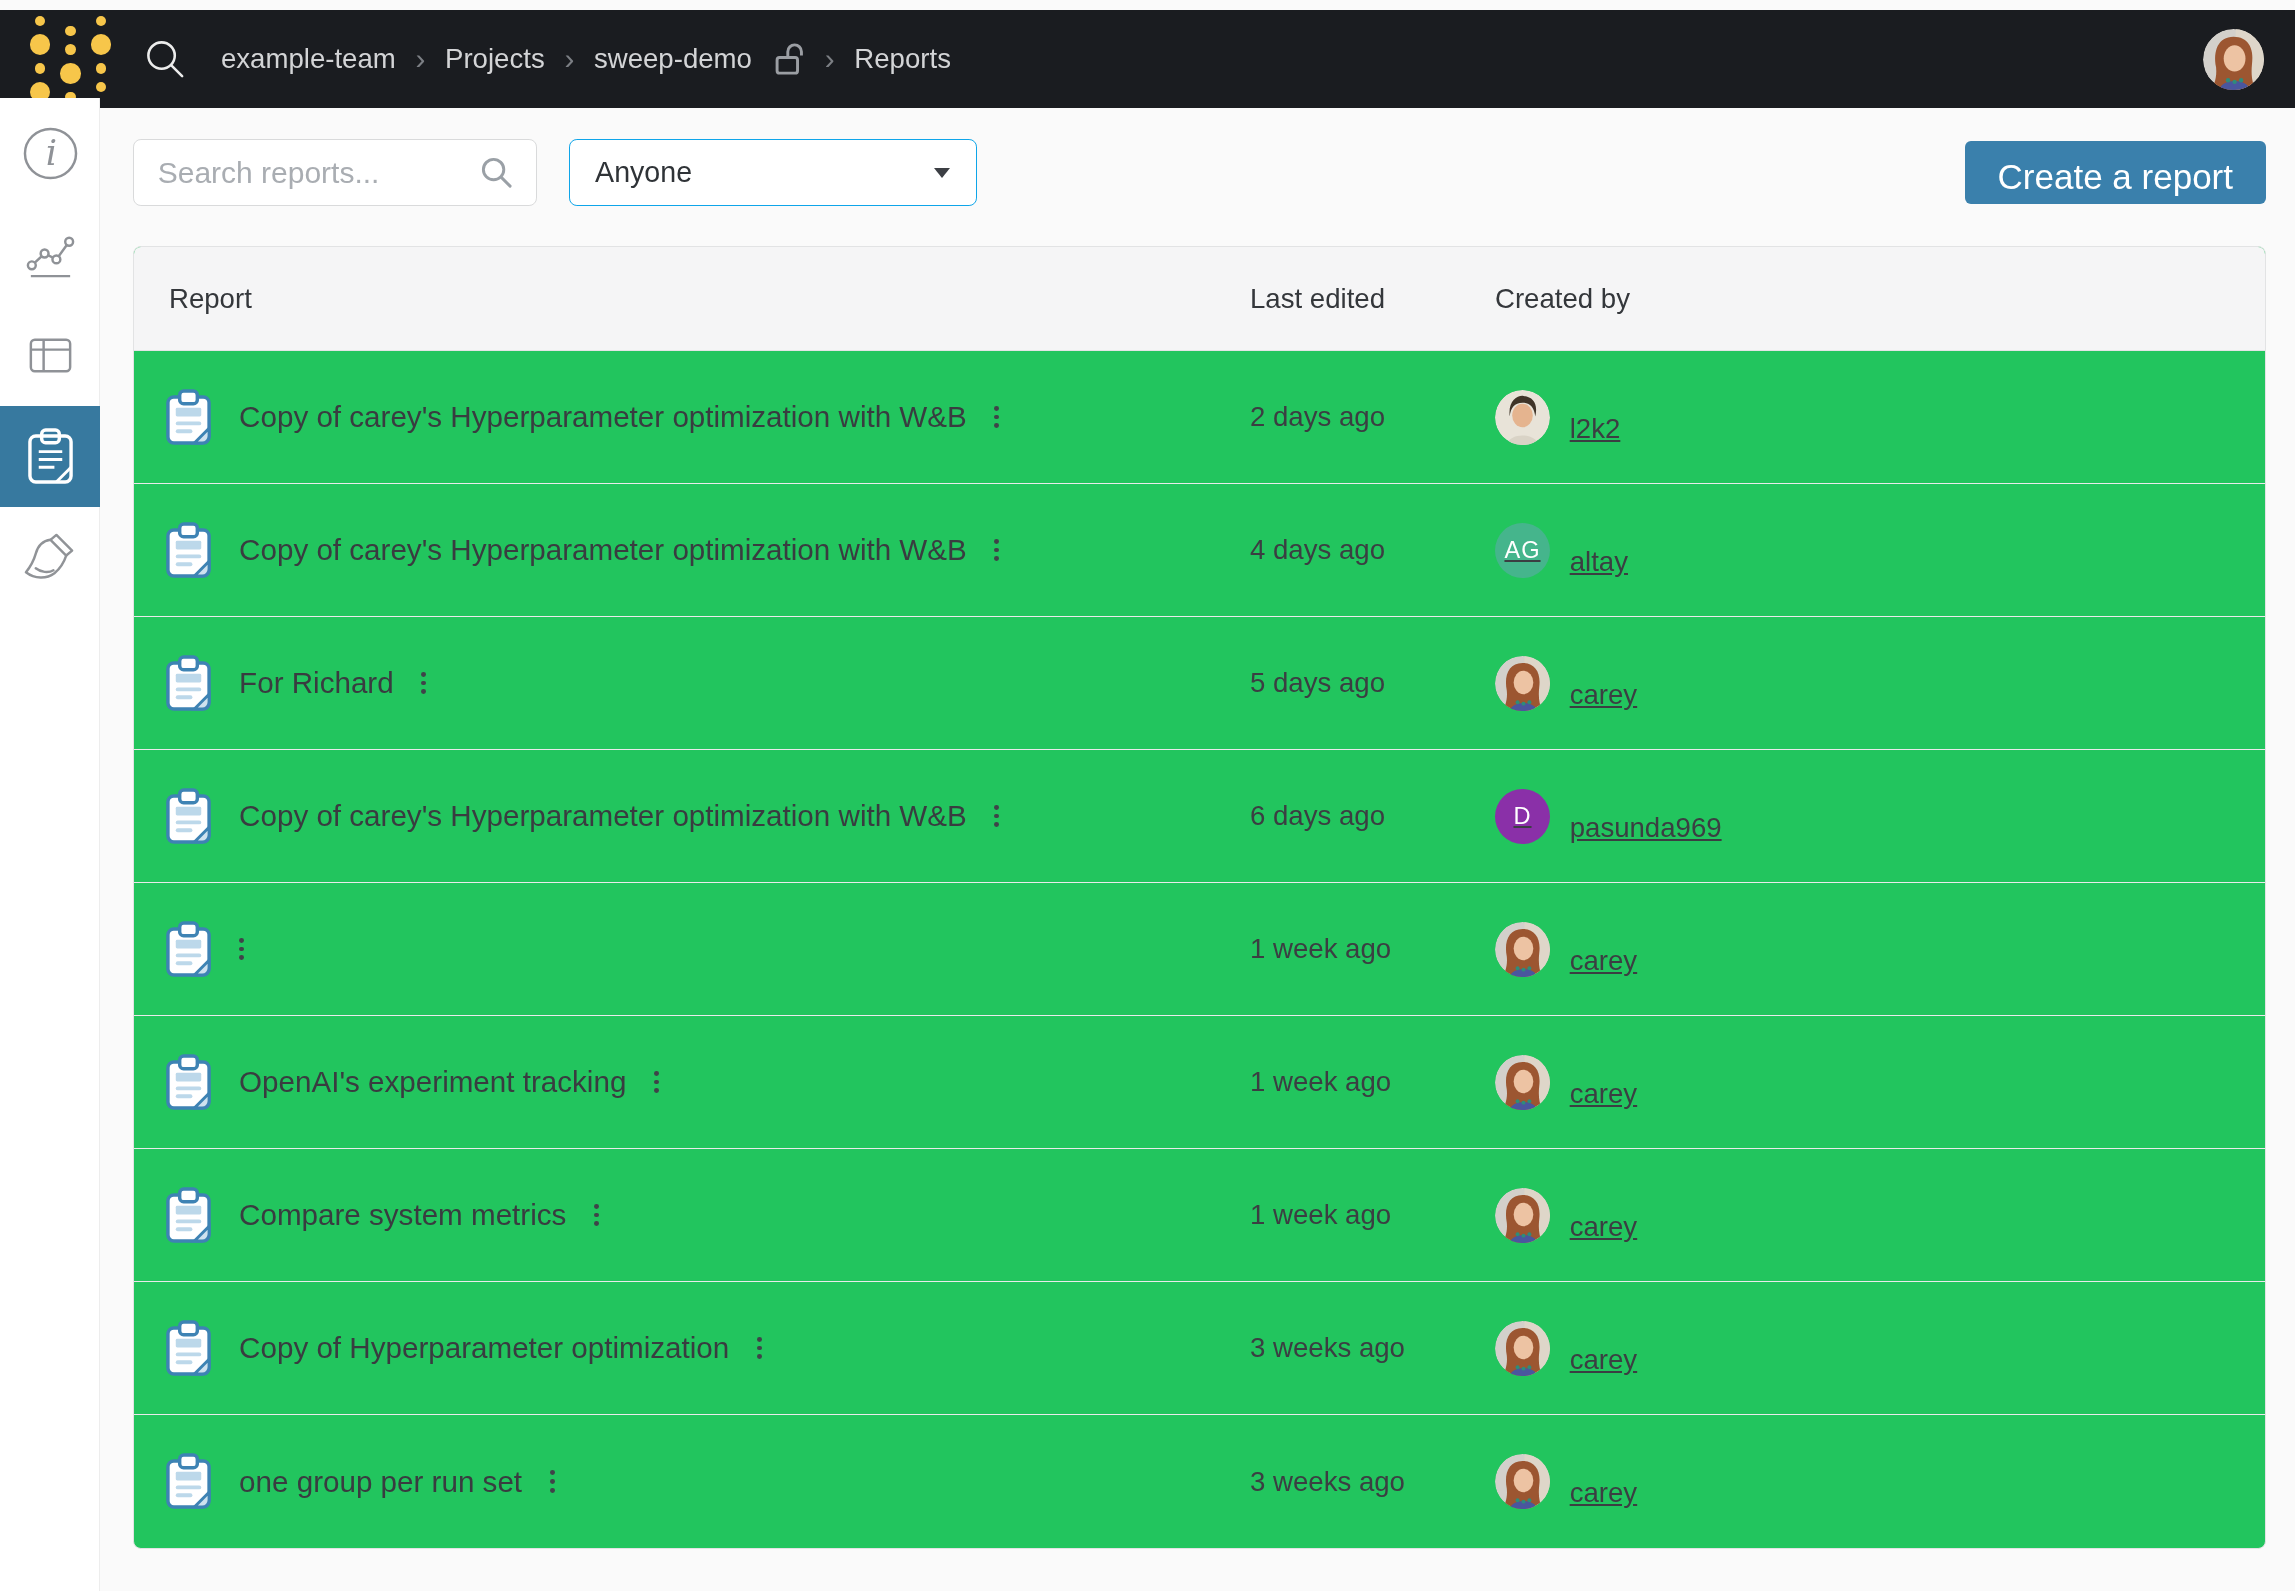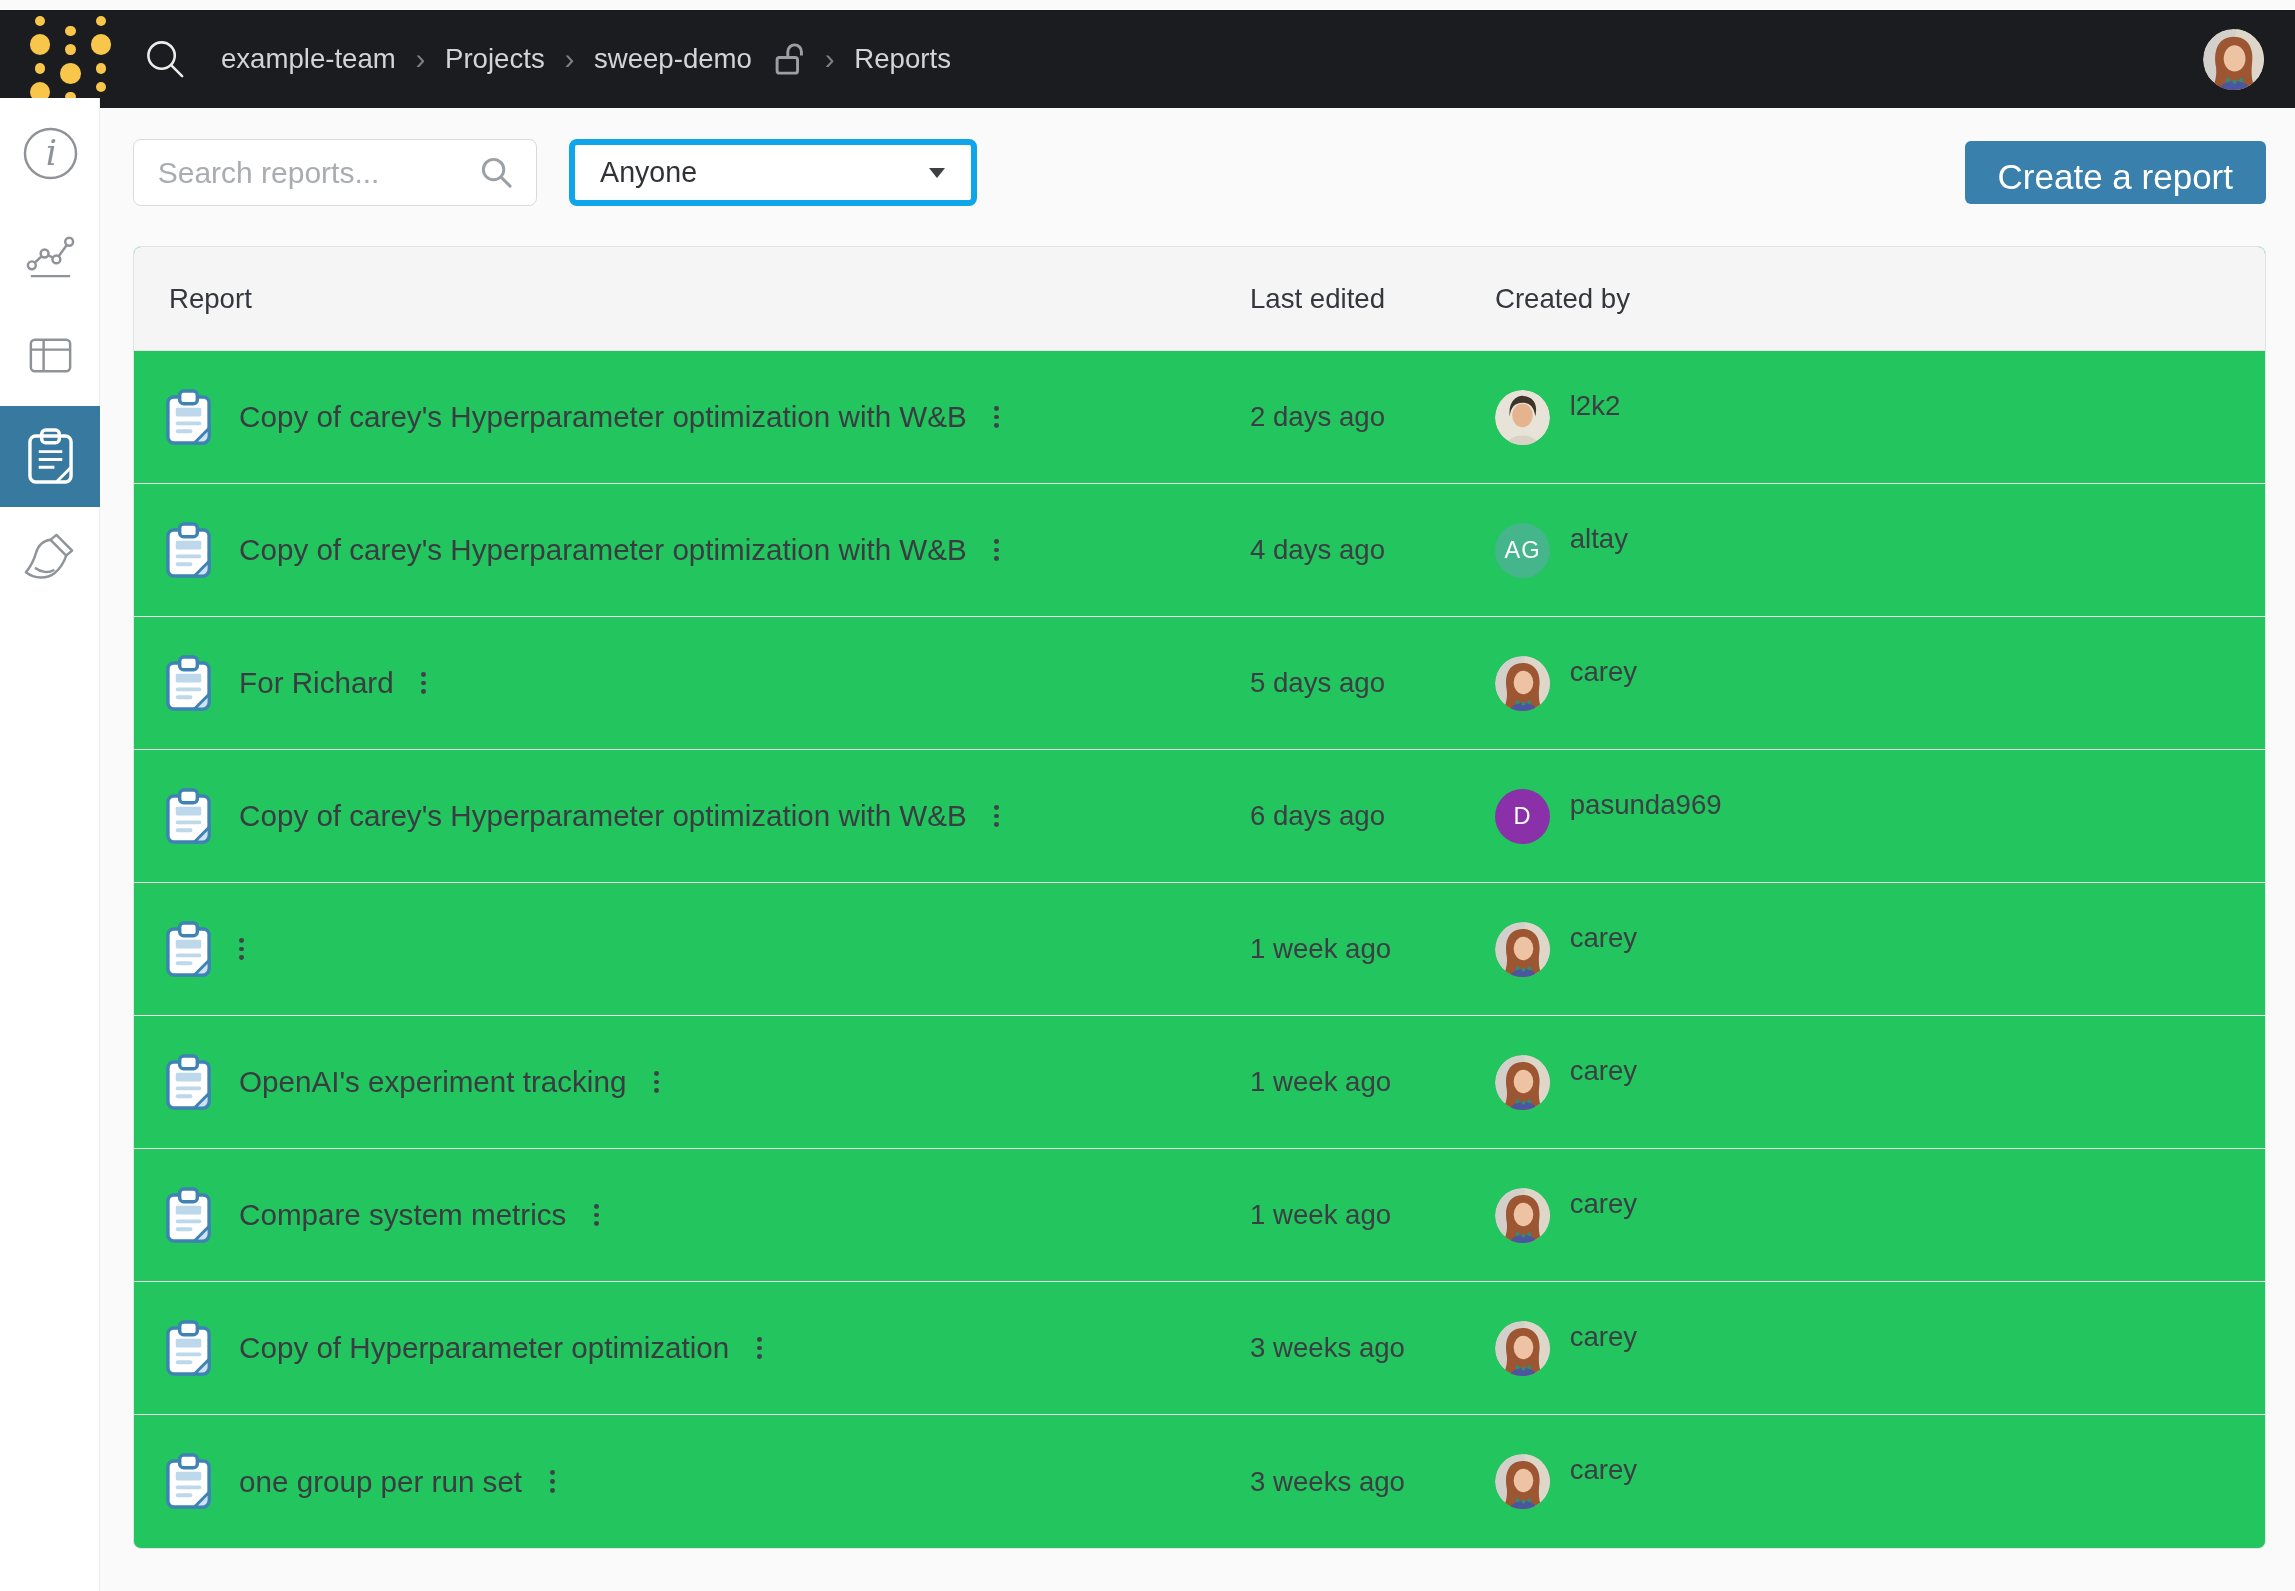--- a/index.html
+++ b/index.html
@@ -62,21 +62,21 @@
     border:1px solid #d9dadb; border-radius:7.9px;
     display:flex; align-items:center; padding:0 21.7px;
   }
   .search-box input {
     border:none; outline:none; flex:1; min-width:0;
     font-size:30px; font-family:inherit; color:#3b3e42; background:transparent;
   }
   .search-box input::placeholder { color:#a9adb2; }
   .filter {
     margin-left:31.5px; width:408px; height:67px; background:#fff;
-    border:6px solid #0ea5e9; border-radius:7.9px;
+    border:1px solid #0ea5e9; border-radius:7.9px;
     display:flex; align-items:center; justify-content:space-between;
     padding:0 25.6px; font-size:28.6px; color:#2f3337; cursor:pointer;
   }
   .caret {
     width:0; height:0;
     border-left:8.9px solid transparent; border-right:8.9px solid transparent;
     border-top:10.8px solid #3c3f44;
   }
   .create-btn {
     margin-left:auto; height:63px; padding:16px 33px;
@@ -110,21 +110,21 @@
     white-space:nowrap;
   }
   .kebab {
     margin-left:19.7px; display:flex; flex-direction:column; gap:3.9px;
     padding:7.9px; cursor:pointer;
   }
   .kebab i { width:4.9px; height:4.9px; border-radius:50%; background:#3f4349; }
 
   .cell-date { font-size:27.6px; color:#3b3e42; }
 
-  .cell-creator { display:flex; align-items:flex-start; }
+  .cell-creator { display:flex; align-items:flex-end;text-decoration:underline; }
   .avatar {
     width:55px; height:55px; border-radius:50%; overflow:hidden;
     flex:0 0 auto; display:flex; align-items:center; justify-content:center;
   }
   .avatar.initials { color:#fff; font-size:23.6px; letter-spacing:1px; }
   .creator-name { margin-left:19.7px; font-size:27.6px; color:#3b3e42; }
 </style>
 </head>
 <body>
 

